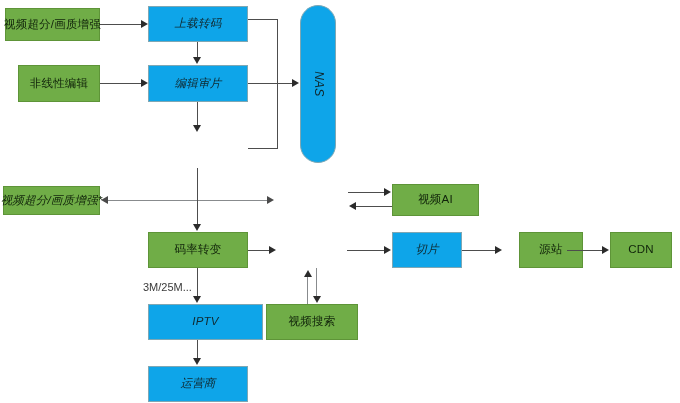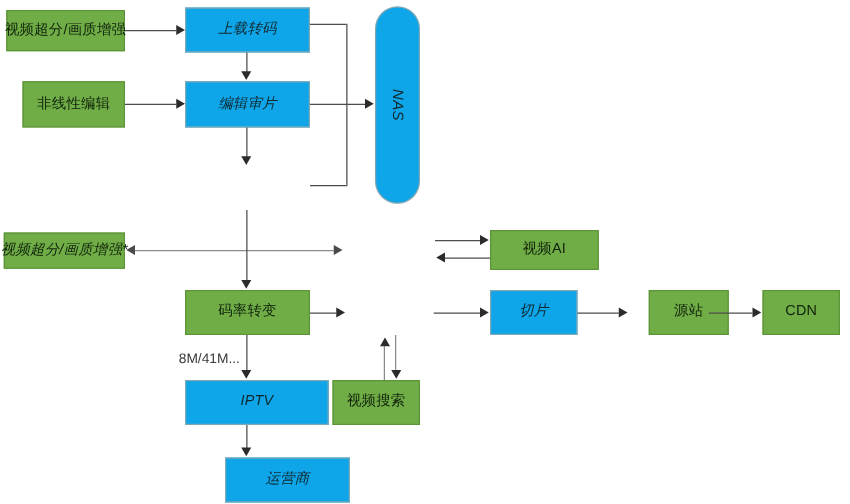--- a/index.html
+++ b/index.html
@@ -186,34 +186,34 @@
   <div class="edge h" style="left:462px; top:250px; width:33px;"></div>
   <div class="arrow right" style="left:495px; top:245.5px;"></div>
 
   <div class="edge h" style="left:567px; top:250px; width:35px;"></div>
   <div class="arrow right" style="left:602px; top:245.5px;"></div>
 
   <div class="node blue" style="left:148px; top:304px; width:115px; height:36px;">
     <span>IPTV</span>
   </div>
 
-  <div class="node green" style="left:266px; top:304px; width:70px; height:36px;">
+  <div class="node green" style="left:266px; top:304px; width:92px; height:36px;">
     <span>视频搜索</span>
   </div>
 
   <div class="edge v" style="left:197px; top:268px; width:1.2px; height:28px;"></div>
   <div class="arrow down" style="left:193px; top:296px;"></div>
-  <div class="edge-label" style="left:143px; top:281px;">8M/41M...</div>
+  <div class="edge-label" style="left:143px; top:281px;">3M/25M...</div>
 
   <div class="edge gray v" style="left:307px; top:277px; height:27px;"></div>
   <div class="arrow up" style="left:303.5px; top:270px;"></div>
 
   <div class="edge gray v" style="left:316px; top:268px; height:29px;"></div>
   <div class="arrow down" style="left:312.5px; top:296px;"></div>
 
-  <div class="node blue" style="left:148px; top:366px; width:100px; height:36px;margin-left:32px;">
+  <div class="node blue" style="left:148px; top:366px; width:100px; height:36px;">
     <span>运营商</span>
   </div>
 
   <div class="edge v" style="left:197px; top:340px; width:1.2px; height:19px;"></div>
   <div class="arrow down" style="left:193px; top:358px;"></div>
 
 </div>
 
 </body></html>

